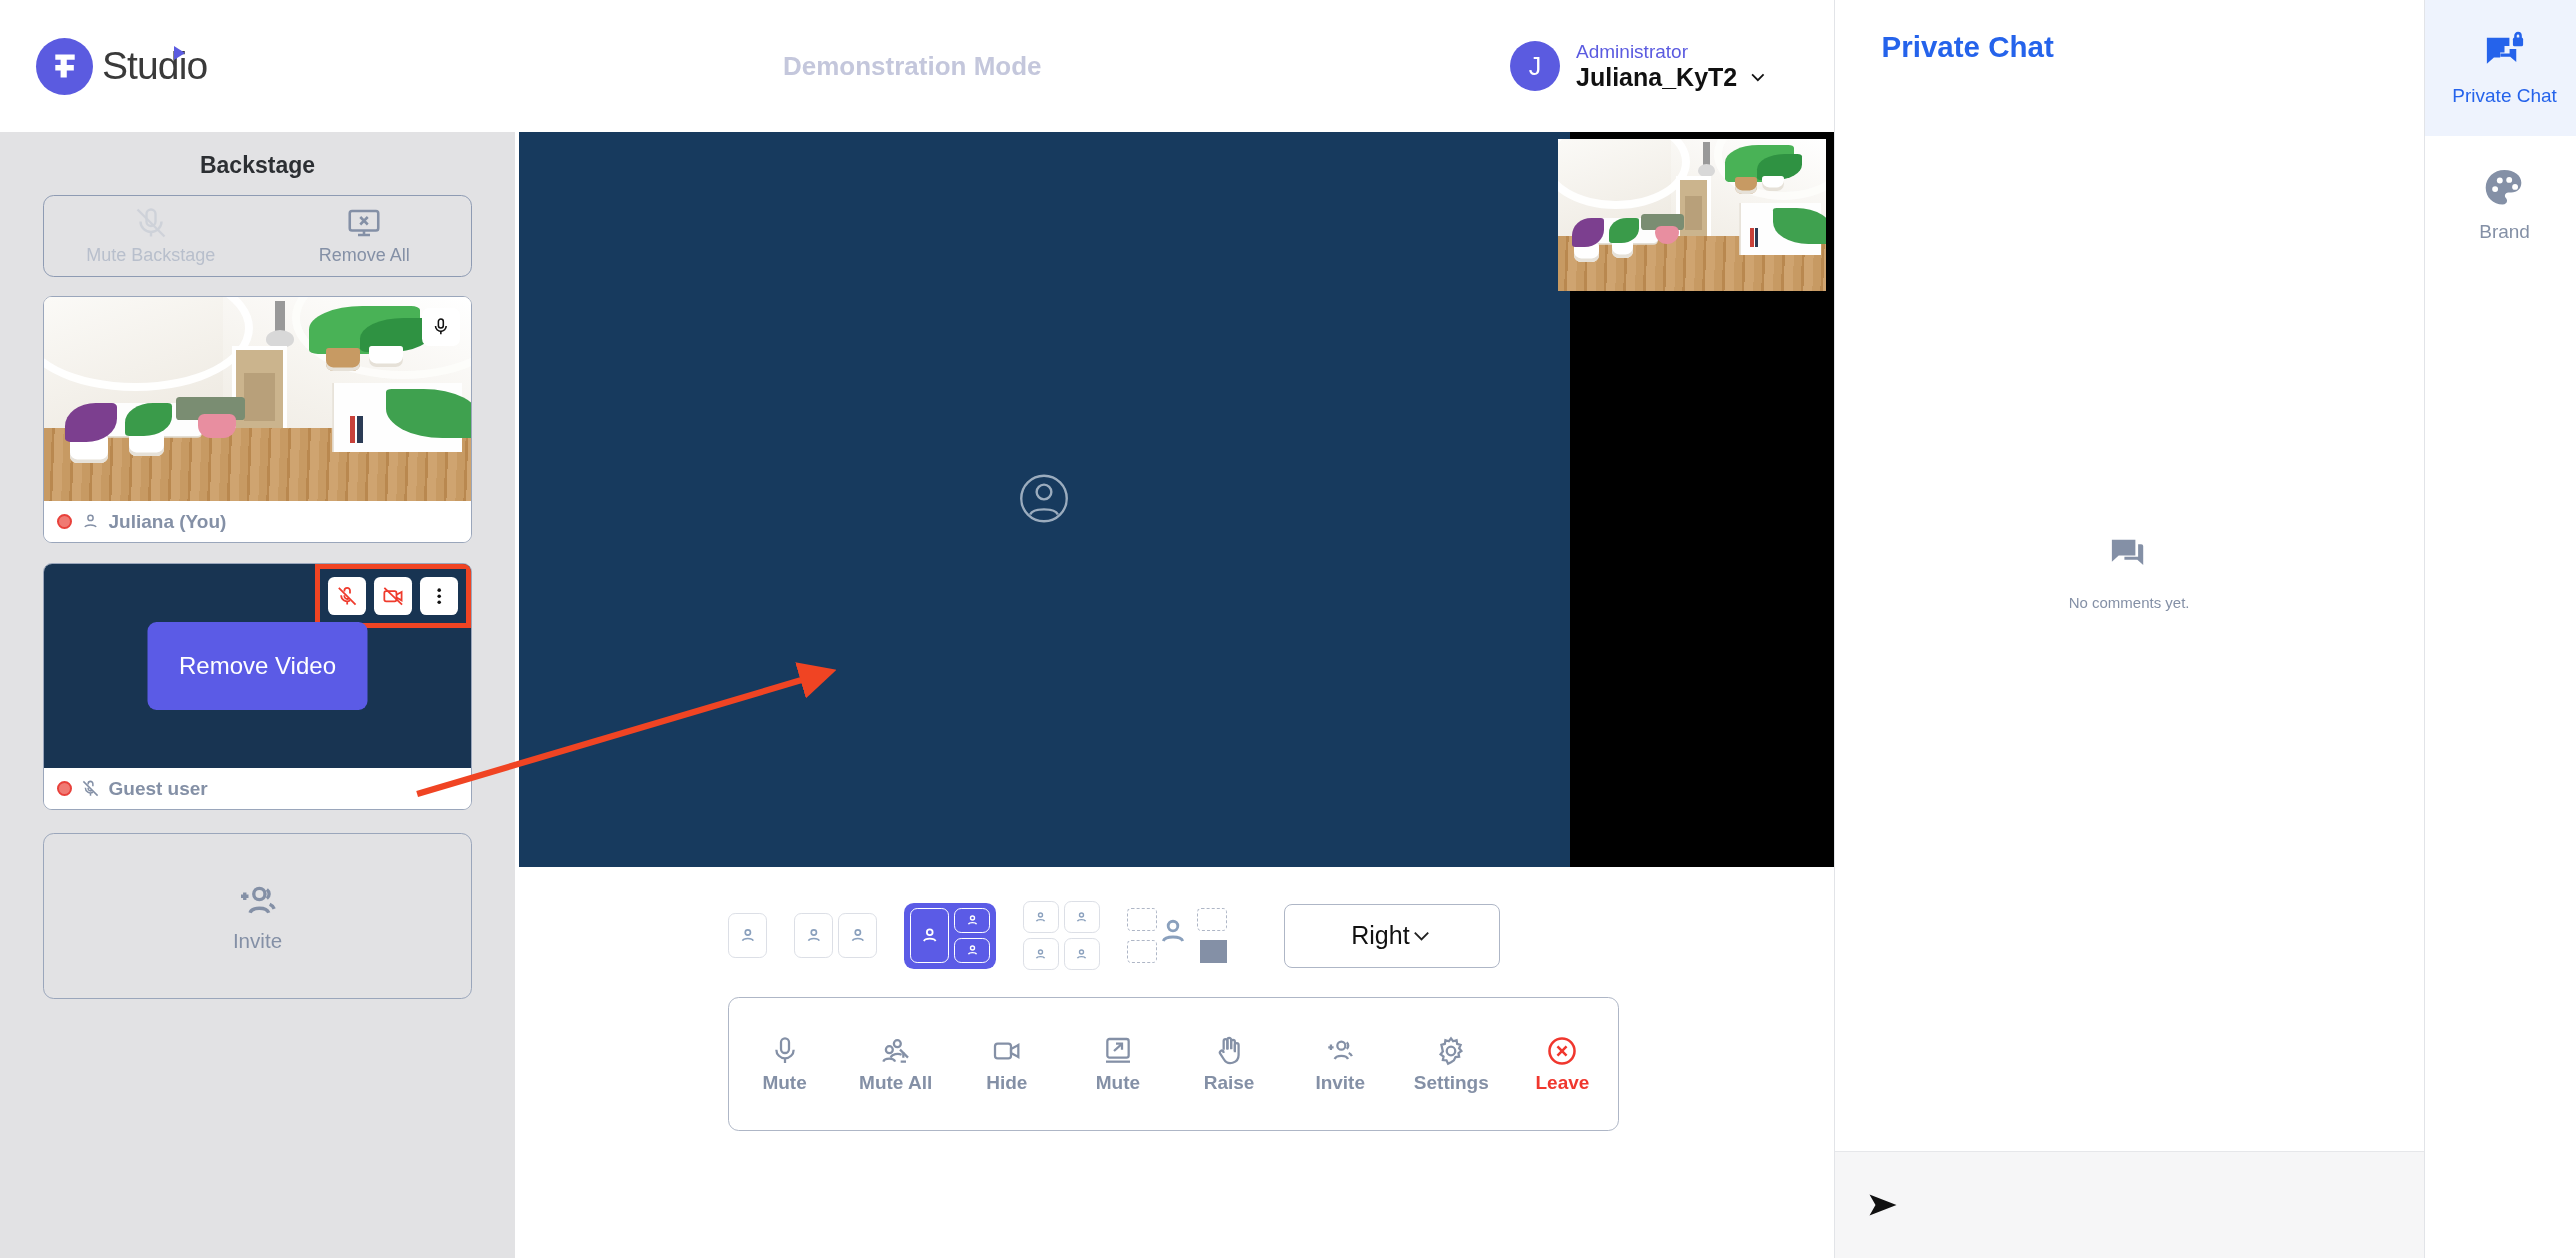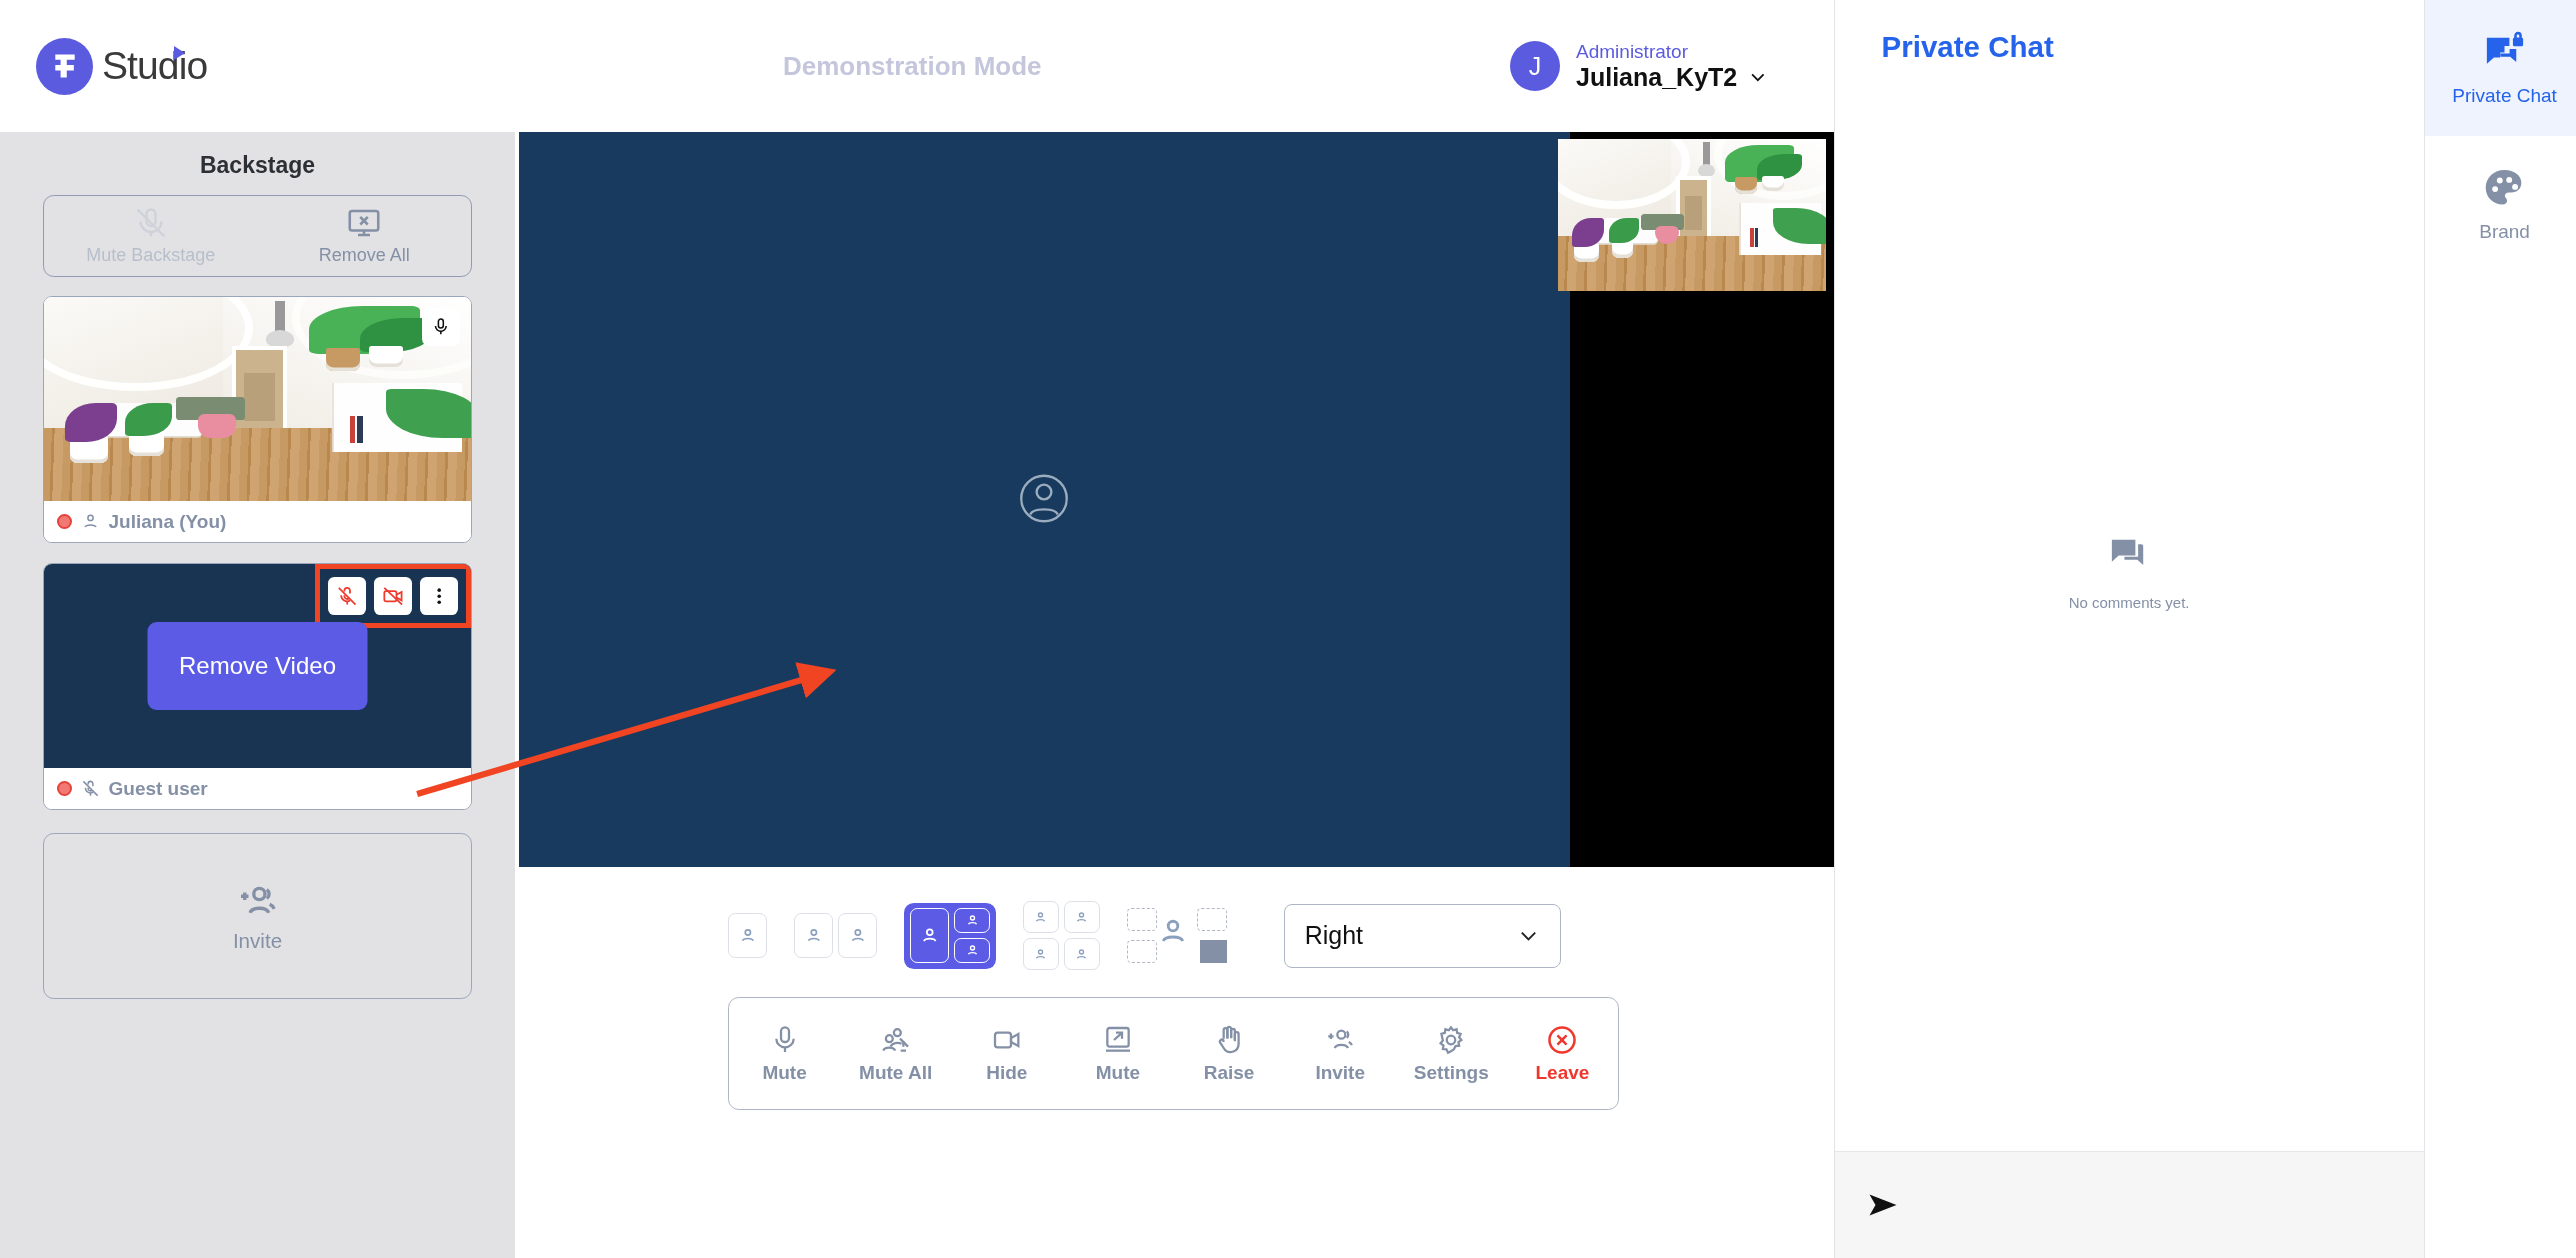--- a/index.html
+++ b/index.html
@@ -142,30 +142,30 @@
   .lay-opt.active .lay-cell { border-color:#fff; background:transparent; }
   .lay-opt.active .lay-cell svg path, .lay-opt.active .lay-cell svg circle { stroke:#fff; }
   .lay-grid { display:grid; grid-template-columns: 1fr 1fr; gap: 5.4px; }
   .lay-grid .lay-cell { width: 36px; height: 32px; }
   .lay-pip { position:relative; width: 100px; height: 55px; }
   .lay-pip .dash { position:absolute; width: 30px; height: 23px; border: 1.3px dashed #aeb6c6; border-radius:4.5px; }
   .lay-pip .solid { position:absolute; right:0; bottom:0; width: 27px; height: 23px; background:#8490a6; }
   .lay-pip .mid { position:absolute; left: 28px; top: 5.4px; }
 
   .lay-select {
-    margin-left: 30px; width: 277px; height: 64px;
+    margin-left: 30px; width: 216px; height: 64px;
     border: 1.3px solid #aeb6c6; border-radius: 8px;
-    display:flex; align-items:center; justify-content:space-between;
+    display:flex; align-items:center; justify-content:center;
     padding: 0 19.7px; background:#fff; cursor:pointer;
   }
   .lay-select span { font-size: 25px; color:#111; }
 
   
   .toolbar {
-    margin: 27px 0 0 213px; width: 891px; height: 113px;
+    margin: 27px 0 0 213px; width: 891px; height: 134px;
     border:1.3px solid #aeb6c6; border-radius: 10.7px;
     display:flex; align-items:center; justify-content:space-around; background:#fff;
   }
   .tb-item { display:flex; flex-direction:column; align-items:center; gap:5.4px; cursor:pointer; width: 98px; }
   .tb-item .lbl { font-size: 19px; color:#8490a6; font-weight: 700; }
   .tb-item.leave .lbl { color:#f0372e; }
 
   
   .chat-panel {
     width: 590px; flex: 0 0 590px; height: 1258px; background:#fff;

